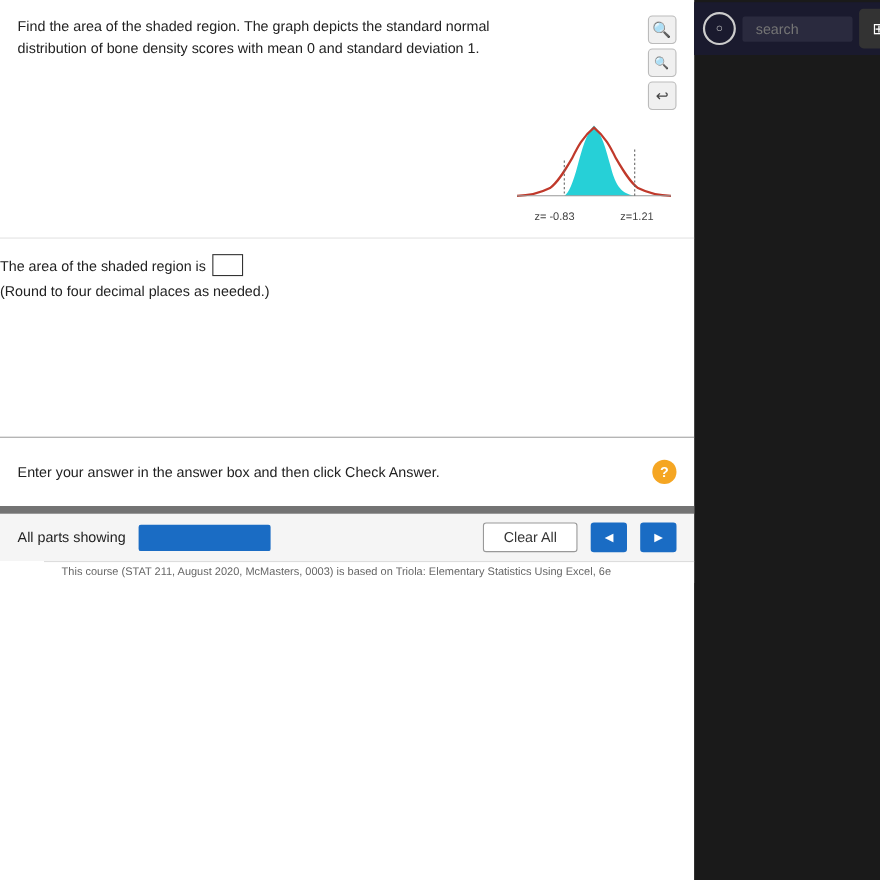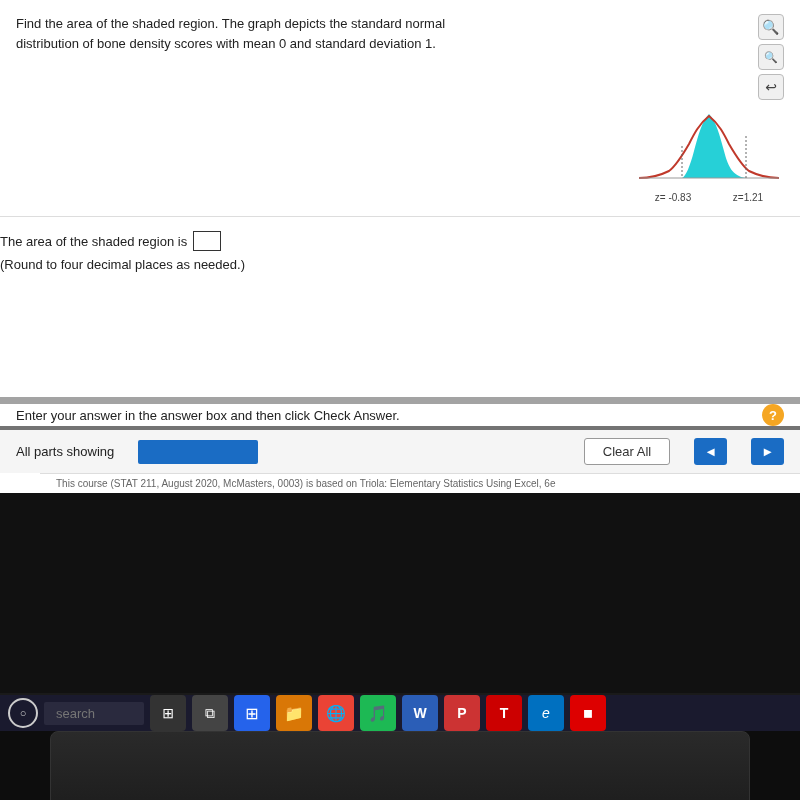--- a/index.html
+++ b/index.html
@@ -9,21 +9,21 @@
       background: #1a1a1a;
       font-family: Arial, sans-serif;
       overflow: hidden;
     }
 
     
     .screen-content {
       width: 800px;
       height: 800px;
       display: flex;
-      flex-direction: column;
+      flex-direction: row;
     }
 
     
     .content-panel {
       background: #ffffff;
       margin: 0;
       padding: 0;
       flex-shrink: 0;
     }
 
@@ -121,22 +121,22 @@
     }
 
     .round-text {
       font-size: 13px;
       color: #222;
     }
 
     
     .instruction-bar {
       background: #fff;
-      border-top: 7px solid #a3a3a3;
-      padding: 0 16px;
+      border-top: 1px solid #a3a3a3;
+      padding: 20px 16px;
       font-size: 13px;
       color: #222;
       display: flex;
       align-items: center;
       justify-content: space-between;
     }
 
     .instruction-text {
       flex: 1;
     }
@@ -151,25 +151,25 @@
       justify-content: center;
       color: #fff;
       font-weight: bold;
       font-size: 13px;
       cursor: pointer;
     }
 
     
     .action-bar {
       background: #f5f5f5;
-      border-top: 4px solid #737373;
+      border-top: 7px solid #737373;
       padding: 8px 16px;
       display: flex;
       align-items: center;
-      gap: 24px;
+      gap: 12px;
     }
 
     .all-parts-label {
       font-size: 13px;
       color: #222;
       font-weight: 500;
       white-space: nowrap;
     }
 
     .progress-bar-container {

